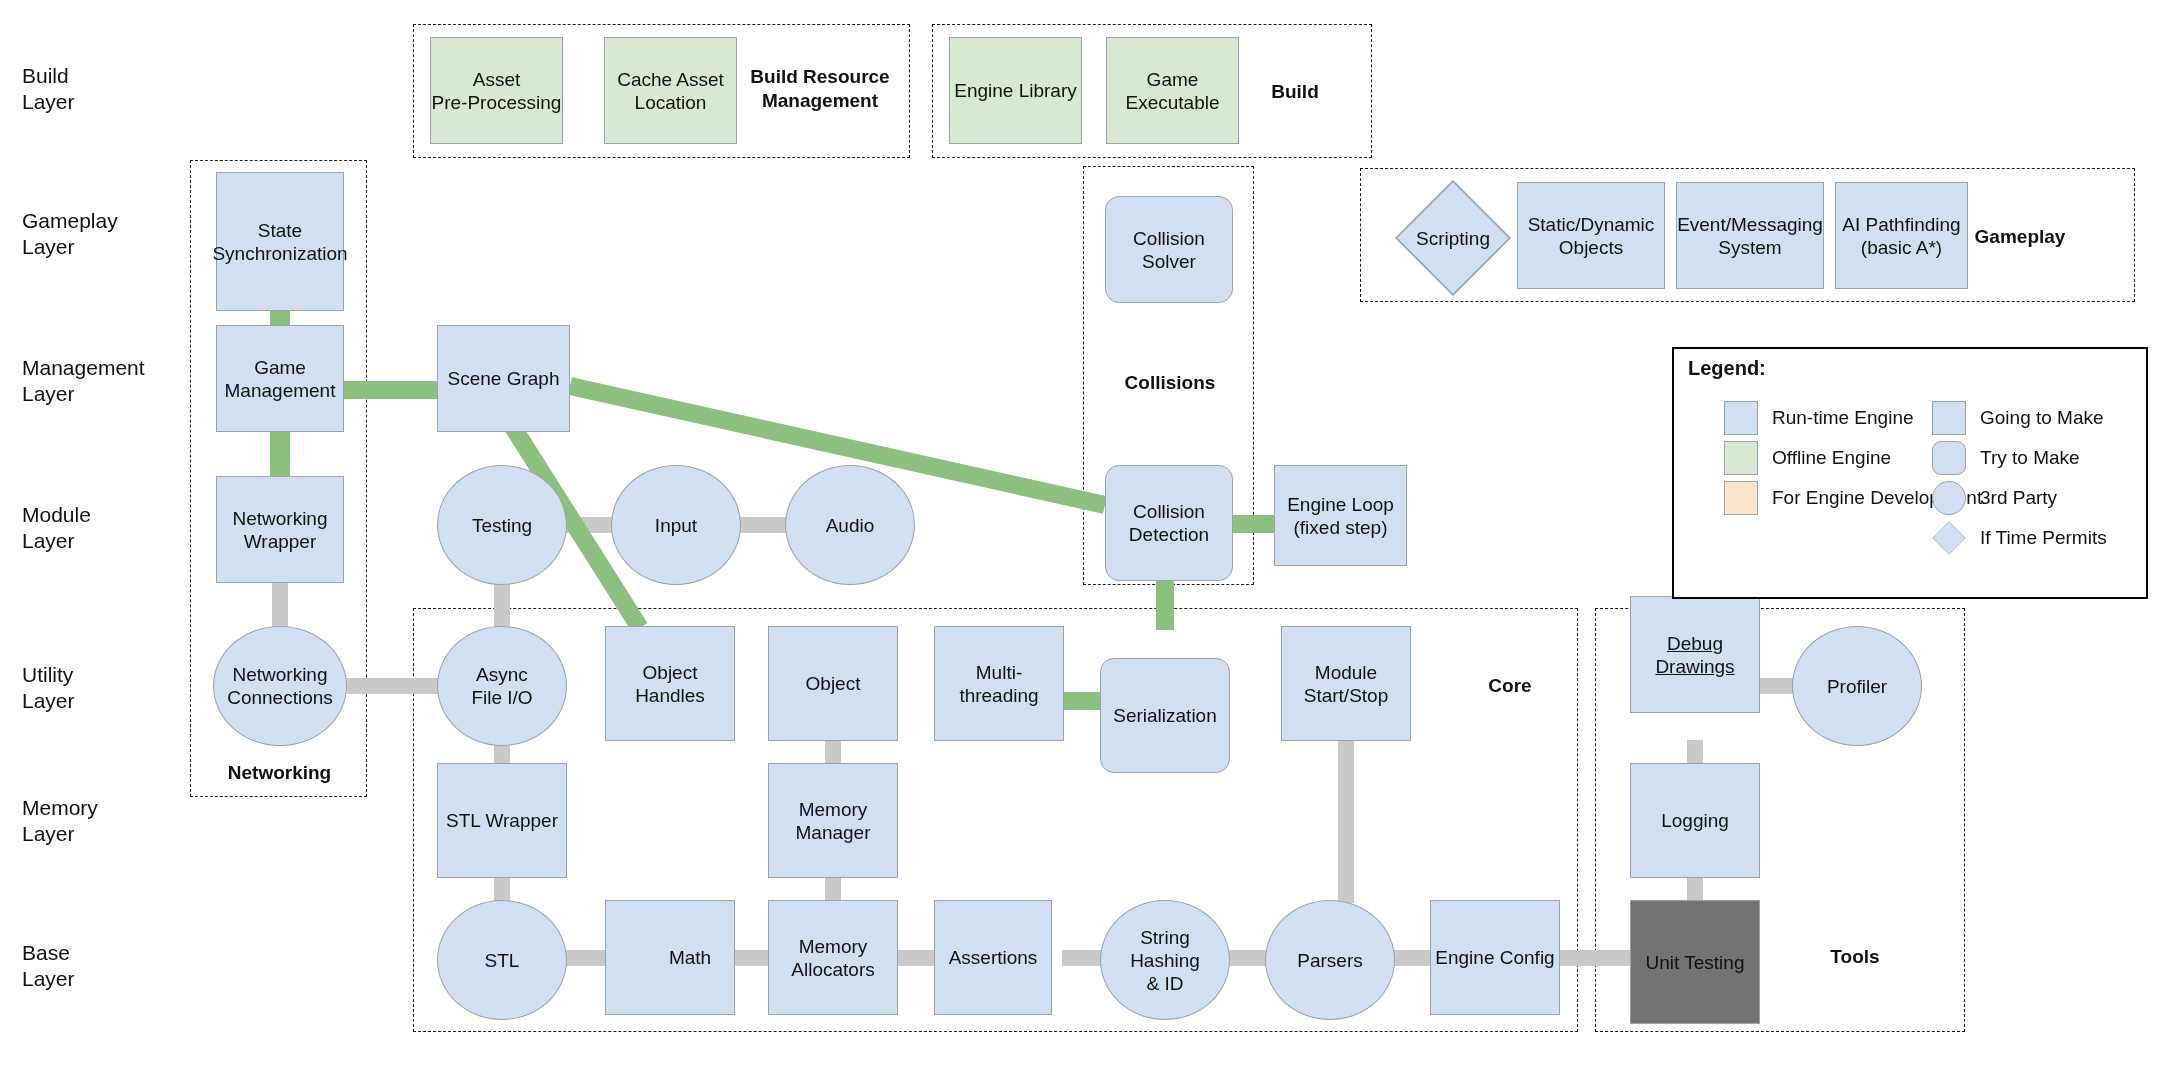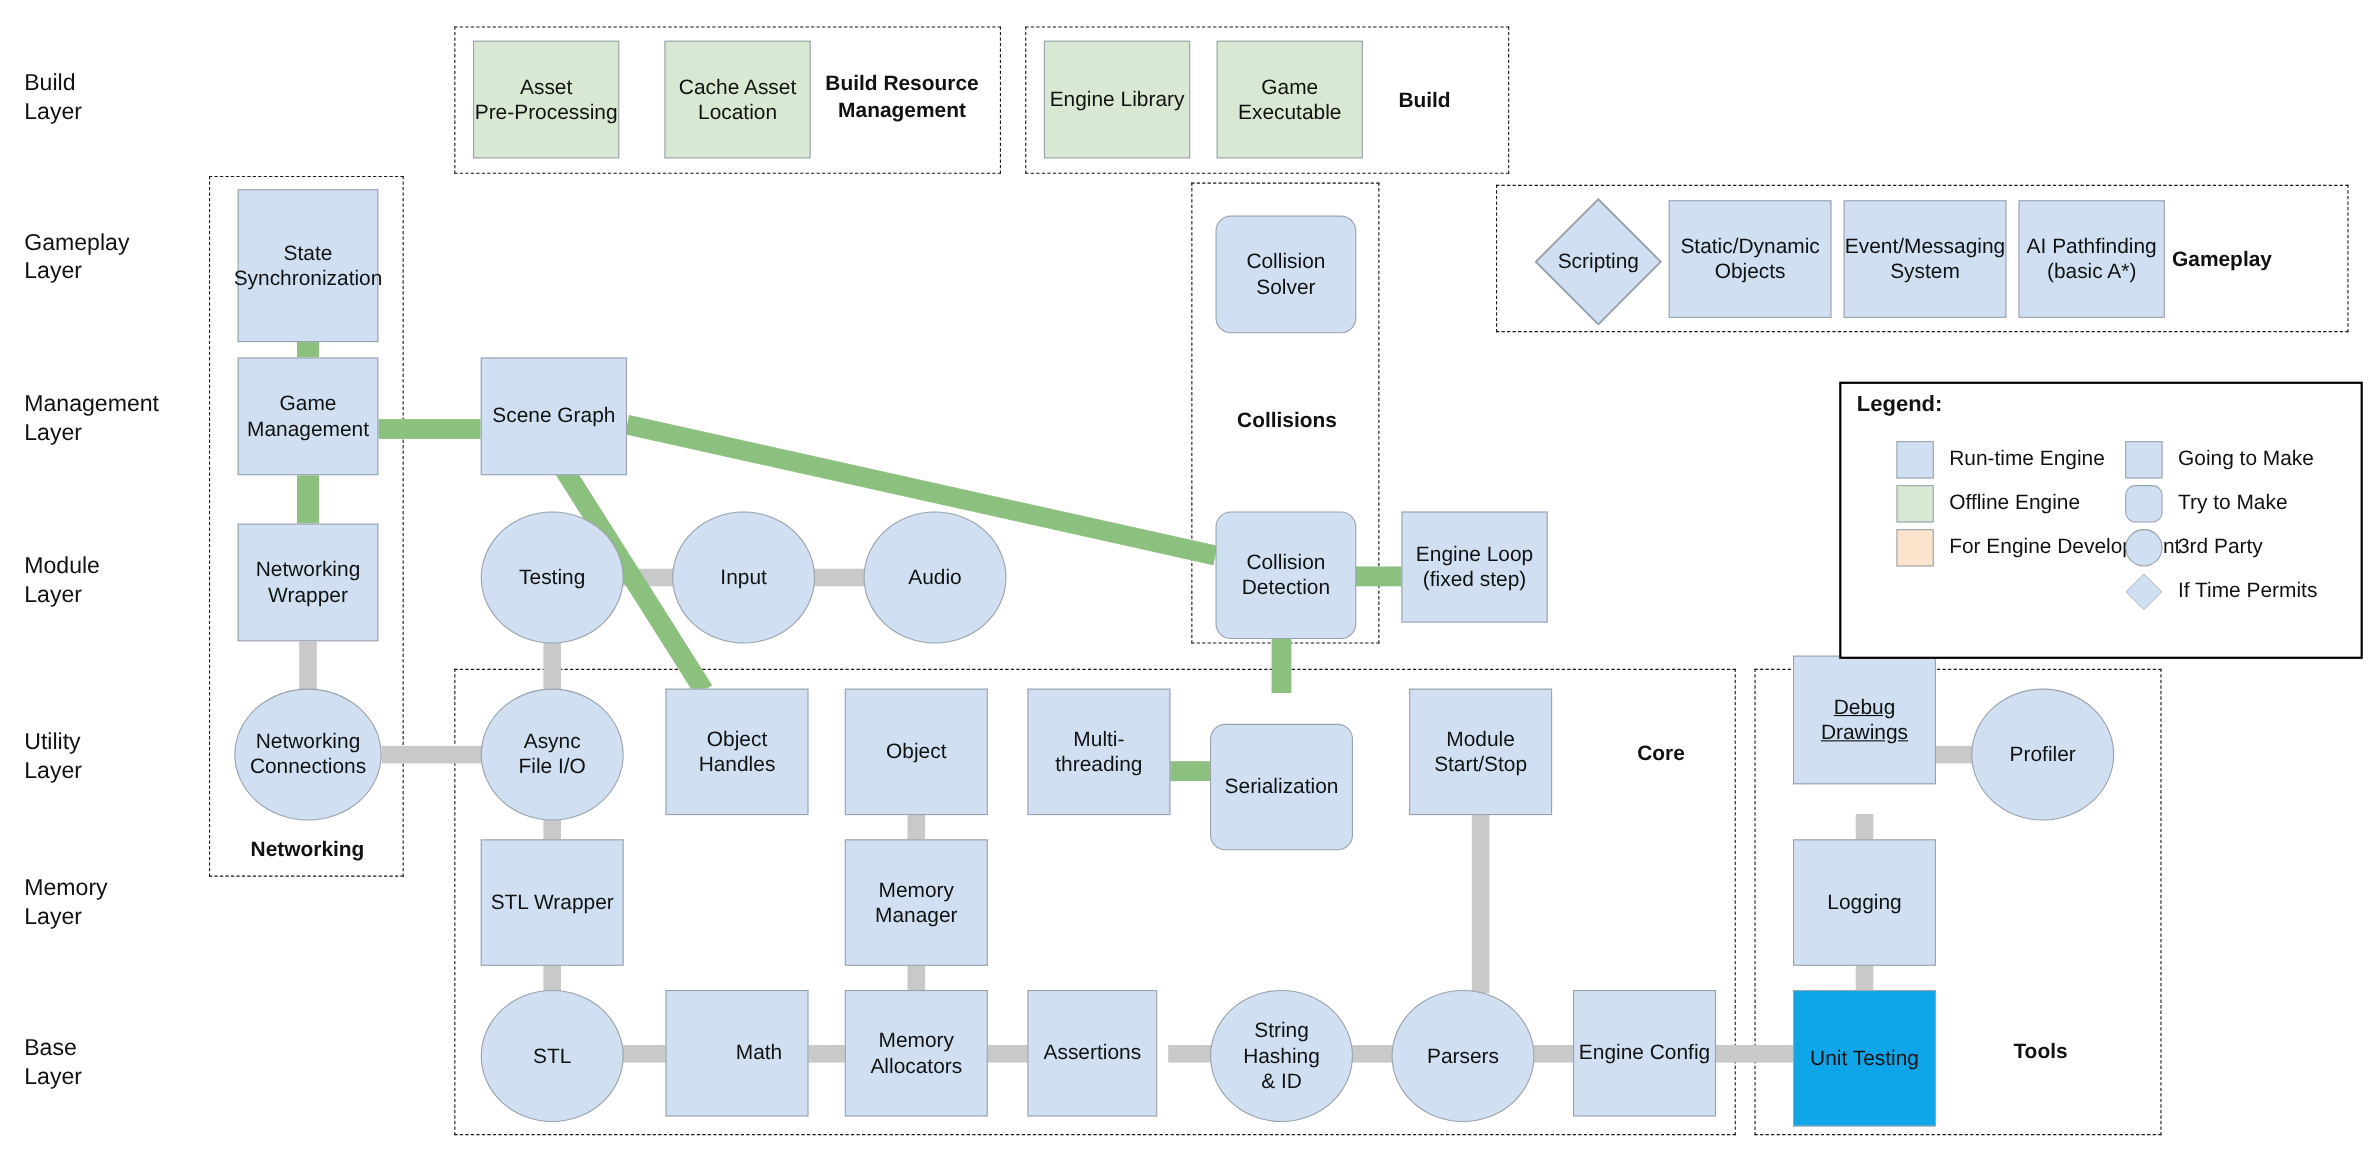--- a/index.html
+++ b/index.html
@@ -11,21 +11,21 @@
 
   
   .group{position:absolute;border:1.6px dashed #1a1a1a;box-sizing:border-box;background:transparent;}
   .group-title{position:absolute;font-size:19px;font-weight:bold;color:#111;text-align:center;line-height:24px;white-space:pre-line;}
 
   
   .node{position:absolute;box-sizing:border-box;display:flex;align-items:center;justify-content:center;
         text-align:center;font-size:19px;line-height:23px;color:#111;border:1.2px solid #9aa3ac;white-space:pre-line;}
   .node.blue{background:#d0e0f2;}
   .node.green{background:#d9e8d2;}
-  .node.orange{background:#0ea5e9;}
+  .node.orange{background:#737373;}
   .node.rect{border-radius:0;}
   .node.round{border-radius:14px;}
   .node.circle{border-radius:50%;}
   .node.diamond{border:none;background:transparent;}
   .diamond-svg{position:absolute;left:0;top:0;width:100%;height:100%;}
   .diamond-label{position:relative;z-index:2;font-size:19px;}
 
   
   .conn{position:absolute;background:#c9c9c9;}
   .conn.green{background:#8cc07e;}

